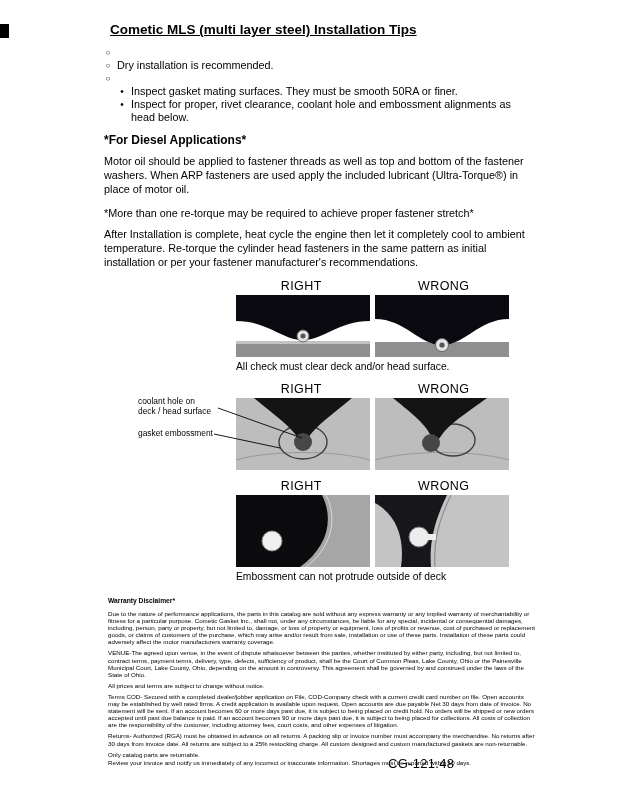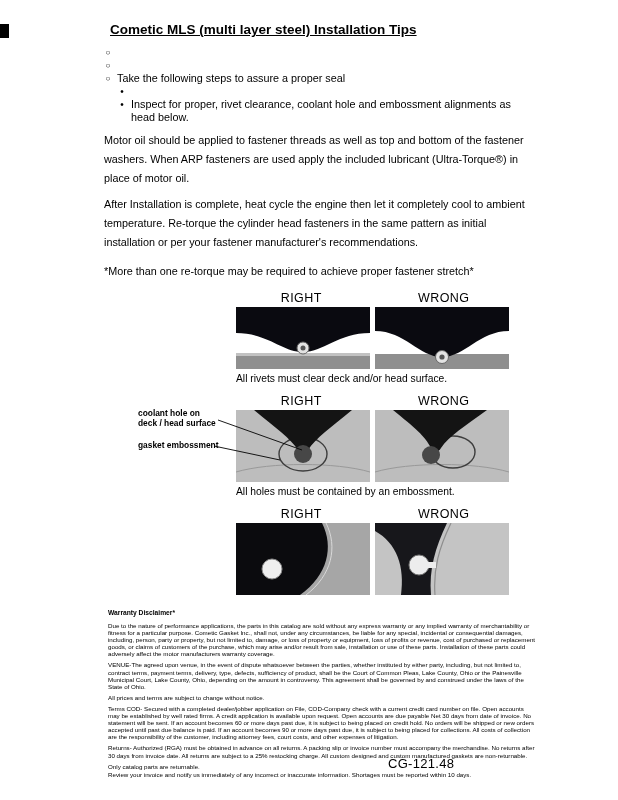--- a/index.html
+++ b/index.html
@@ -13,32 +13,32 @@
   .title { font-size:13.5px; font-weight:bold; text-decoration:underline; margin-left:6px; margin-bottom:9px; }
 
   .tips { list-style:none; font-size:10.8px; }
   .tip { display:flex; gap:5px; line-height:13px; align-items:flex-start; }
   .tip .dot { width:8px; text-align:center; flex:0 0 auto; }
   .dot-open { font-size:8px; line-height:13px; }
   .dot-filled { font-size:10px; line-height:13px; }
   .subtips { margin-left:14px; list-style:none; }
 
   .diesel-heading { font-size:12px; font-weight:bold; margin-top:9px; }
-  .para { font-size:10.8px; line-height:19px; margin-top:7px; width:432px; }
+  .para { font-size:10.8px; line-height:14px; margin-top:7px; width:432px; }
   .note { margin-top:10px; }
 
   .figures { margin-top:10px; margin-left:132px; width:273px; }
   .fig-row { position:relative; margin-bottom:9px; }
   .fig-labels { display:flex; gap:12px; margin-bottom:2px; }
   .fig-labels span { width:134px; text-align:center; font-size:12.5px; letter-spacing:0.4px; }
   .panels-wrap { position:relative; display:flex; gap:5px; }
   .panels-wrap svg { display:block; }
   .fig-caption { font-size:10.3px; line-height:12px; margin-top:4px; }
 
-  .ann { position:absolute; font-size:8.4px; line-height:9.6px; white-space:nowrap;font-weight:bold; }
+  .ann { position:absolute; font-size:8.4px; line-height:9.6px; white-space:nowrap; }
   .ann-hole { left:-98px; top:-1px; }
   .ann-emboss { left:-98px; top:31px; }
   .ann-lines { position:absolute; left:-98px; top:-2px; pointer-events:none; overflow:visible; }
 
   .disclaimer { margin-top:14px; margin-left:4px; width:428px; }
   .disc-heading { font-size:6.7px; font-weight:bold; margin-bottom:6px; }
   .disclaimer p { font-size:6.2px; line-height:7.1px; margin-bottom:4px; text-align:left; }
   .disclaimer p.tight { margin-bottom:1px; }
 
   .footer { position:absolute; left:388px; top:756px; font-size:13px; letter-spacing:0.3px; }
@@ -51,41 +51,43 @@
 
   <div class="content">
     <h1 class="title">Cometic MLS (multi layer steel) Installation Tips</h1>
 
     <ul class="tips">
       <li class="tip">
         <span class="dot dot-open">○</span>
       </li>
       <li class="tip">
         <span class="dot dot-open">○</span>
+        <span>Dry installation is recommended.</span>
       </li>
       <li class="tip">
         <span class="dot dot-open">○</span>
-        <span>Take the following steps to assure a proper seal</span>
       </li>
       <li>
         <ul class="subtips">
           <li class="tip">
             <span class="dot dot-filled">•</span>
+            <span>Inspect gasket mating surfaces.  They must be smooth 50RA or finer.</span>
           </li>
           <li class="tip">
             <span class="dot dot-filled">•</span>
             <span>Inspect for proper, rivet clearance, coolant hole and embossment alignments as head below.</span>
           </li>
         </ul>
       </li>
     </ul>
 
+    <h2 class="diesel-heading">*For Diesel Applications*</h2>
     <p class="para">Motor oil should be applied to fastener threads as well as top and bottom of the fastener washers. When ARP fasteners are used apply the included lubricant (Ultra-Torque®) in place of motor oil.</p>
+    <p class="para note">*More than one re-torque may be required to achieve proper fastener stretch*</p>
     <p class="para">After Installation is complete, heat cycle the engine then let it completely cool to ambient temperature. Re-torque the cylinder head fasteners in the same pattern as initial installation or per your fastener manufacturer's recommendations.</p>
-    <p class="para note">*More than one re-torque may be required to achieve proper fastener stretch*</p>
 
     <div class="figures">
 
       <div class="fig-row">
         <div class="fig-labels">
           <span>RIGHT</span>
           <span>WRONG</span>
         </div>
         <div class="panels-wrap">
           <svg width="134" height="62" viewBox="0 0 134 62">
@@ -95,21 +97,21 @@
             <circle cx="67" cy="41" r="6" fill="#e3e3e3" stroke="#666" stroke-width="1"></circle>
             <circle cx="67" cy="41" r="2.5" fill="#555"></circle>
           </svg>
           <svg width="134" height="62" viewBox="0 0 134 62">
             <rect x="0" y="47" width="134" height="15" fill="#8f8f8f"></rect>
             <path d="M0,0 H134 V24 C104,24 90,50 67,50 C44,50 30,24 0,24 Z" fill="#0a0a10"></path>
             <circle cx="67" cy="50" r="6.5" fill="#e3e3e3" stroke="#666" stroke-width="1"></circle>
             <circle cx="67" cy="50" r="2.6" fill="#555"></circle>
           </svg>
         </div>
-        <div class="fig-caption">All rivets must clear deck and/or head surface.</div>
+        <div class="fig-caption">All check must clear deck and/or head surface.</div>
       </div>
 
       <div class="fig-row">
         <div class="fig-labels">
           <span>RIGHT</span>
           <span>WRONG</span>
         </div>
         <div class="panels-wrap">
           <div class="ann ann-hole">
             <div>coolant hole on</div>
@@ -128,21 +130,20 @@
             <circle cx="67" cy="44" r="9" fill="#474747"></circle>
           </svg>
           <svg width="134" height="72" viewBox="0 0 134 72">
             <rect width="134" height="72" fill="#bdbdbd"></rect>
             <path d="M0,62 C34,52 100,52 134,62" fill="none" stroke="#999" stroke-width="1"></path>
             <ellipse cx="78" cy="42" rx="22" ry="16" fill="none" stroke="#3d3d3d" stroke-width="1.4"></ellipse>
             <path d="M18,0 C40,18 50,26 56,38 C59,43 63,43 66,38 C74,26 90,16 112,0 Z" fill="#141414"></path>
             <circle cx="56" cy="45" r="9" fill="#474747"></circle>
           </svg>
         </div>
-        <div class="fig-caption">All holes must be contained by an embossment.</div>
       </div>
 
       <div class="fig-row">
         <div class="fig-labels">
           <span>RIGHT</span>
           <span>WRONG</span>
         </div>
         <div class="panels-wrap">
           <svg width="134" height="72" viewBox="0 0 134 72">
             <rect width="134" height="72" fill="#0b0b0e"></rect>
@@ -154,20 +155,21 @@
           <svg width="134" height="72" viewBox="0 0 134 72">
             <rect width="134" height="72" fill="#c4c4c4"></rect>
             <path d="M0,0 H72 C60,25 54,46 56,72 H26 C30,44 22,20 0,8 Z" fill="#17171b"></path>
             <path d="M76,0 C64,25 58,46 60,72" fill="none" stroke="#8e8e8e" stroke-width="1.2"></path>
             <circle cx="44" cy="42" r="10" fill="#ededed"></circle>
             <circle cx="44" cy="42" r="10" fill="none" stroke="#777" stroke-width="1"></circle>
             <rect x="52" y="39" width="9" height="6" fill="#ededed"></rect>
           </svg>
         </div>
         <div class="fig-caption">
+          <div>Embossment can not protrude outside of deck</div>
         </div>
       </div>
     </div>
 
     <div class="disclaimer">
       <div class="disc-heading">Warranty Disclaimer*</div>
       <p>Due to the nature of performance applications, the parts in this catalog are sold without any express warranty or any implied warranty of merchantability or fitness for a particular purpose.  Cometic Gasket Inc., shall not, under any circumstances, be liable for any special, incidental or consequential damages, including, person, party or property, but not limited to, damage, or loss of property or equipment, loss of profits or revenue, cost of purchased or replacement goods, or claims of customers of the purchase, which may arise and/or result from sale, installation or use of these parts.  Installation of these parts could adversely affect the motor manufacturers warranty coverage.</p>
       <p>VENUE-The agreed upon venue, in the event of dispute whatsoever between the parties, whether instituted by either party, including, but not limited to, contract terms, payment terms, delivery, type, defects, sufficiency of product, shall be the Court of Common Pleas, Lake County, Ohio or the Painesville Municipal Court, Lake County, Ohio, depending on the amount in controversy. This agreement shall be governed by and construed under the laws of the State of Ohio.</p>
       <p>All prices and terms are subject to change without notice.</p>
       <p>Terms COD- Secured with a completed dealer/jobber application on File, COD-Company check with a current credit card number on file.  Open accounts may be established by well rated firms.  A credit application is available upon request.  Open accounts are due payable Net 30 days from date of invoice.  No statement will be sent.  If an account becomes 60 or more days past due, it is subject to being placed on credit hold.  No orders will be shipped or new orders accepted until past due balance is paid.  If an account becomes 90 or more days past due, it is subject to being placed for collections.  All costs of collection are the responsibility of the customer, including attorney fees, court costs, and other expenses of litigation.</p>

